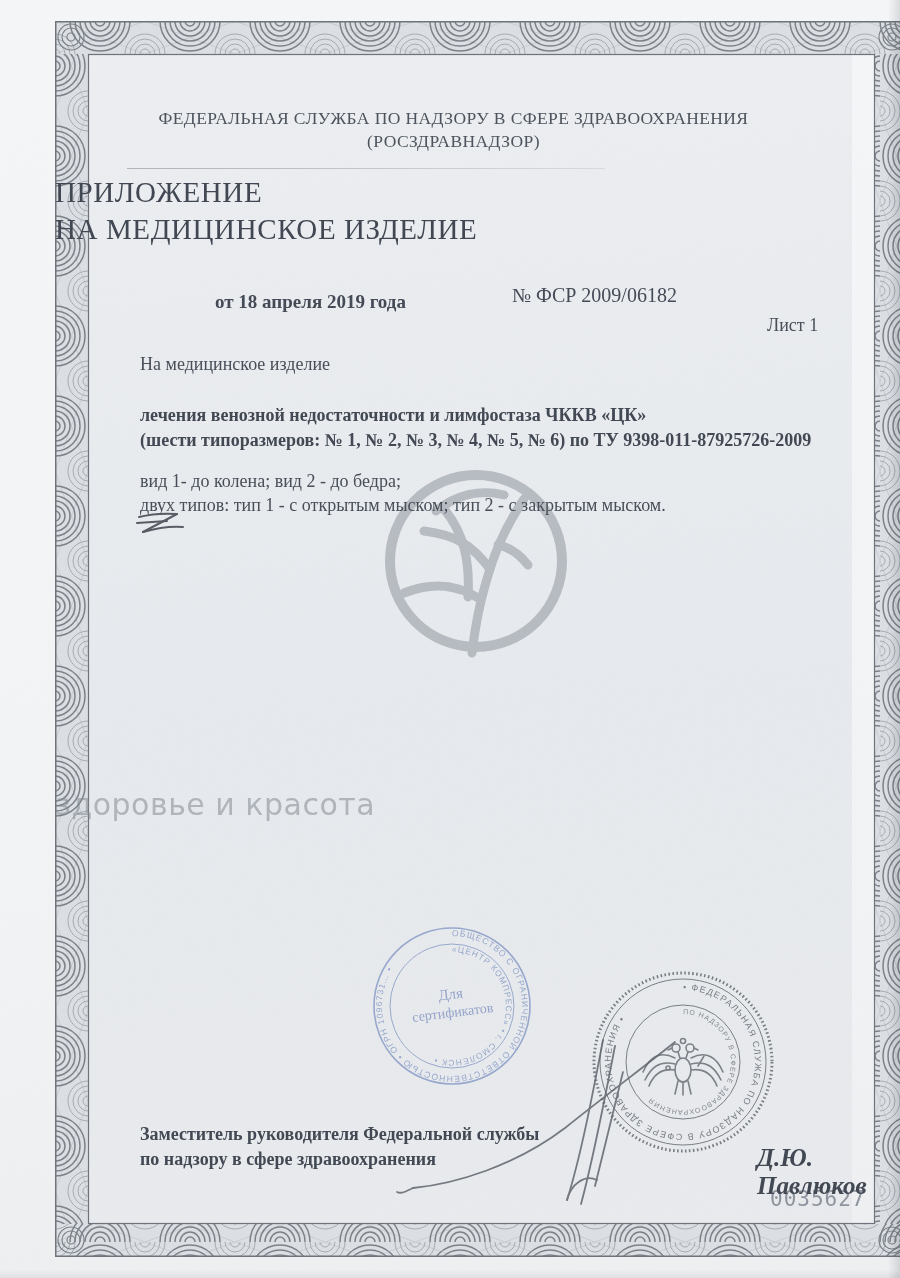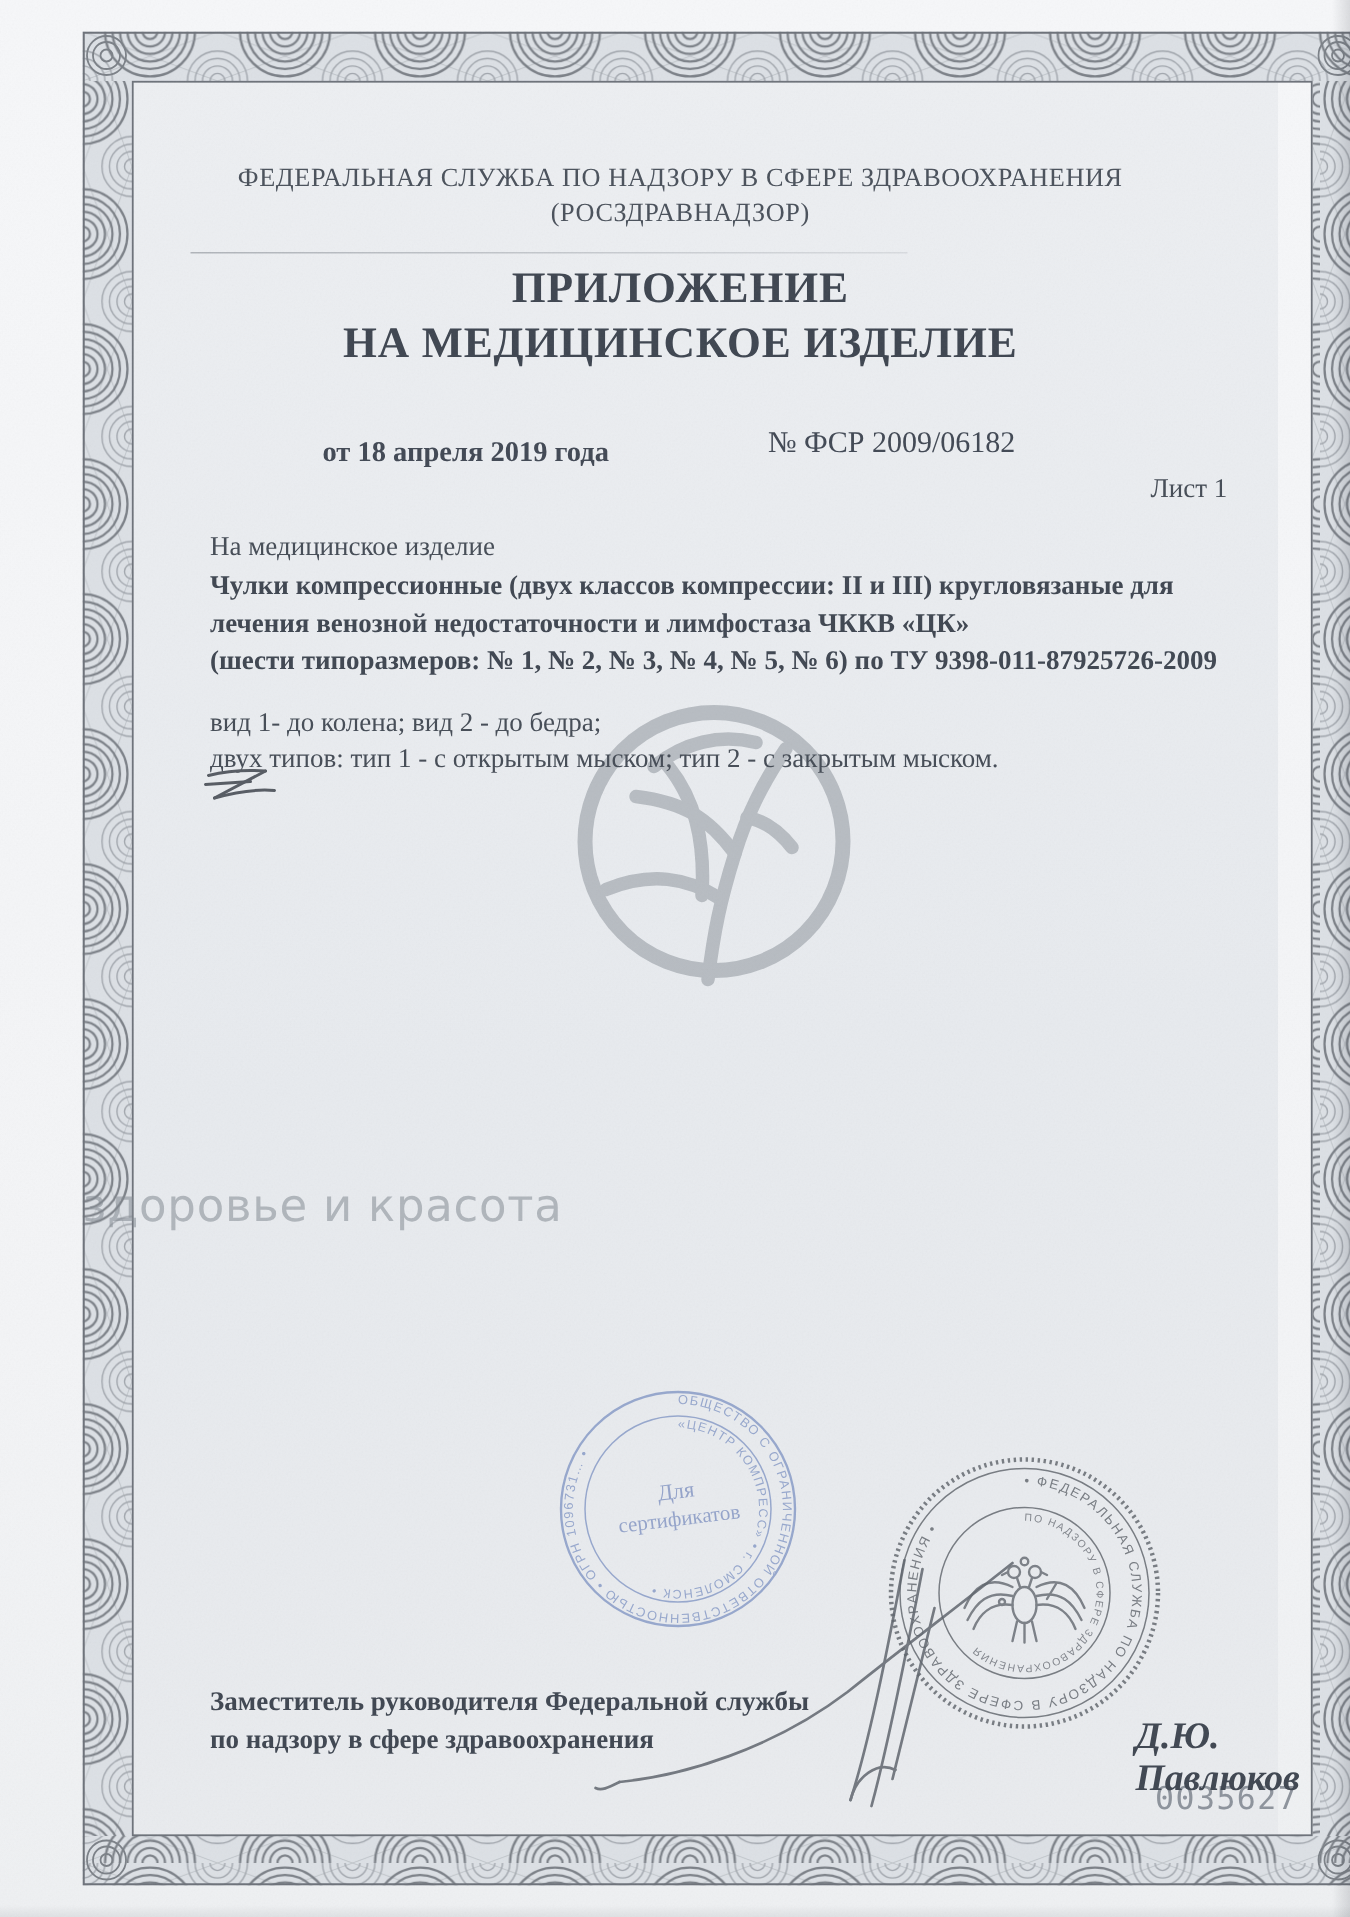--- a/index.html
+++ b/index.html
@@ -13,21 +13,21 @@
     position:absolute;left:25px;top:21px;width:797px;height:1236px;
     background:linear-gradient(175deg,#edeff2 0%,#e7eaee 55%,#e9ebee 100%);
     margin-left:30px;
   }
   .frame{position:absolute;left:0;top:0;width:853px;height:1236px;}
   .content{position:absolute;inset:0;}
   .header{top:86px;left:0;right:0;text-align:center;font-size:17.5px;line-height:23px;
     letter-spacing:.4px;color:#4a515b;}
   .sep{top:147px;left:72px;width:478px;height:1px;
     background:linear-gradient(90deg,rgba(125,131,139,.55),rgba(125,131,139,.18));}
-  .title{top:153px;left:0;right:0;text-align:center;font-weight:bold;font-size:29px;
+  .title{top:153px;left:0;right:0;text-align:left;font-weight:normal;font-size:29px;
     line-height:37px;letter-spacing:.6px;color:#3e4550;}
   .reg-date{left:160px;top:270px;font-size:19px;font-weight:bold;}
   .reg-num{left:457px;top:263px;font-size:20px;font-weight:normal;}
   .sheet{left:712px;top:294px;font-size:18px;color:#454c56;}
   .bline{left:85px;width:748px;font-size:18px;color:#454c56;white-space:nowrap;z-index:2;}
   .bbold{font-weight:bold;color:#3f4651;}
   .t-intro{top:333px;} .t-dev1{top:359px;} .t-dev2{top:384px;} .t-spec{top:409px;}
   .t-kinds{top:431px;} .t-kindsline{top:450px;} .t-types{top:474px;}
   .zmark{left:78px;top:487px;z-index:2;}
   .logo{left:321px;top:440px;opacity:.5;z-index:1;}
@@ -183,21 +183,20 @@
     <div class="abs title">
       <div>ПРИЛОЖЕНИЕ</div>
       <div>НА МЕДИЦИНСКОЕ ИЗДЕЛИЕ</div>
     </div>
 
     <div class="abs reg-date">от  18 апреля 2019 года</div>
     <div class="abs reg-num">№  ФСР 2009/06182</div>
     <div class="abs sheet">Лист 1</div>
 
     <div class="abs bline t-intro">На медицинское изделие</div>
-    <div class="abs bline bbold t-dev1">Чулки компрессионные (двух классов компрессии: II и III) кругловязаные для</div>
     <div class="abs bline bbold t-dev2">лечения венозной недостаточности и лимфостаза ЧККВ «ЦК»</div>
     <div class="abs bline bbold t-spec">(шести типоразмеров: № 1, № 2, № 3, № 4, № 5, № 6) по ТУ 9398-011-87925726-2009</div>
     <div class="abs bline t-kindsline">вид 1- до колена; вид 2 - до бедра;</div>
     <div class="abs bline t-types">двух типов: тип 1 - с открытым мыском; тип 2 - с закрытым мыском.</div>
 
     <svg class="abs zmark" width="64" height="34" viewBox="0 0 64 34" aria-hidden="true">
       <g fill="none" stroke="#565b63" stroke-width="2" stroke-linecap="round">
         <path d="M6,9 C18,6 30,5 44,6"></path>
         <path d="M44,6 L10,24"></path>
         <path d="M10,24 C24,20 38,18 50,19"></path>

